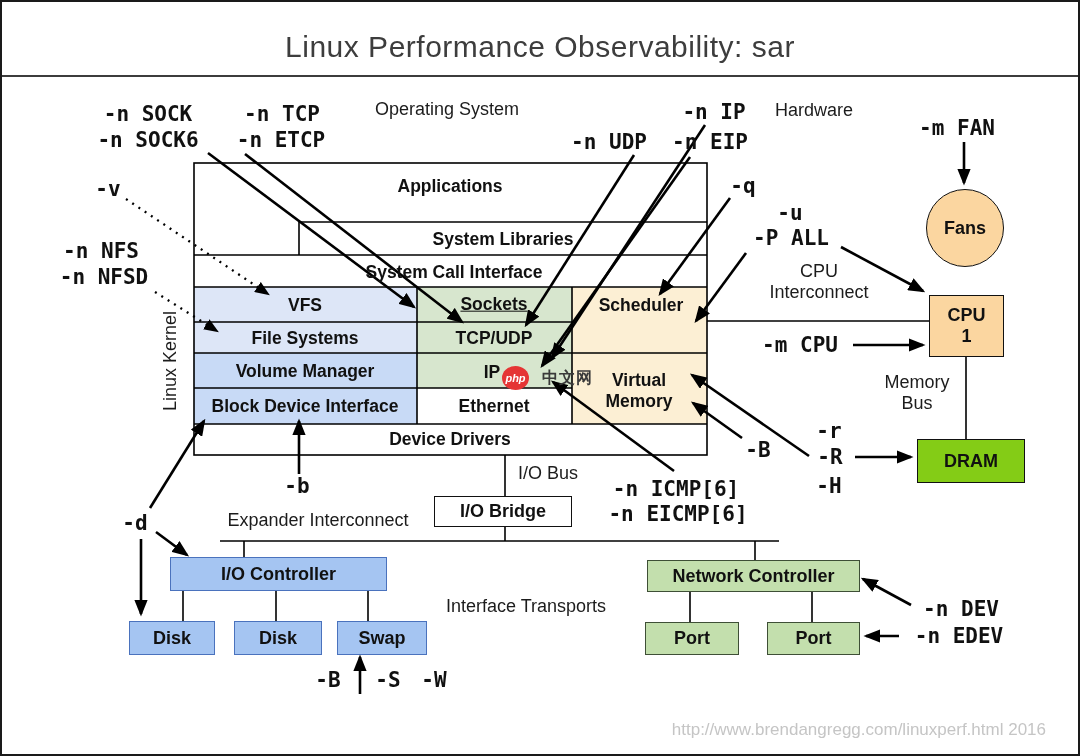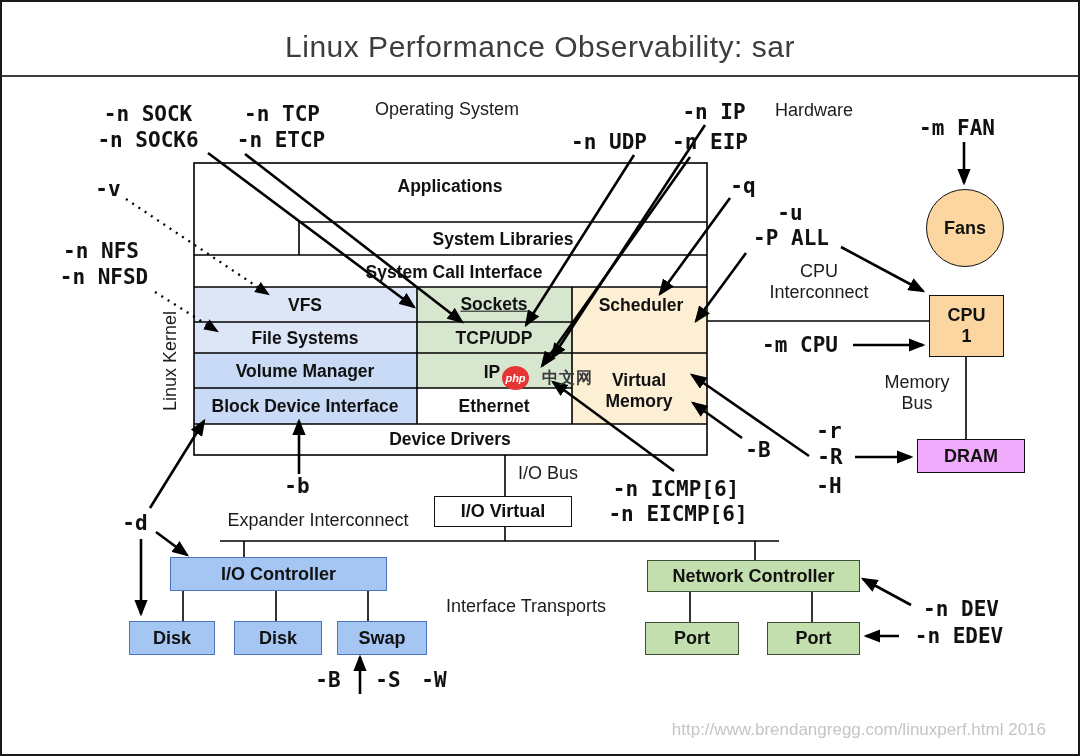--- a/index.html
+++ b/index.html
@@ -114,24 +114,24 @@
       <line x1="124" y1="197" x2="266" y2="292"></line>
       <line x1="153" y1="290" x2="215" y2="329"></line>
     </g>
   </svg>
 
   <div class="hwbox circle" style="left: 924px; top: 187px; width: 78px; height: 78px; background: rgb(251, 214, 160);">
     <span>Fans</span></div>
   <div class="hwbox" style="left: 927px; top: 293px; width: 75px; height: 62px; background: rgb(251, 214, 160);">
     <span>CPU
 1</span></div>
-  <div class="hwbox" style="left: 915px; top: 437px; width: 108px; height: 34px; background: #f0abfc; text-align: center;">
+  <div class="hwbox" style="left: 915px; top: 437px; width: 108px; height: 44px; background: #84cc16; text-align: center;">
     <span>DRAM</span></div>
   <div class="hwbox" style="left:432px;top:494px;width:138px;height:31px;background:#fff;">
-    <span>I/O Virtual</span></div>
+    <span>I/O Bridge</span></div>
   <div class="hwbox blue" style="left: 168px; top: 555px; width: 217px; height: 34px; background: rgb(165, 197, 242);">
     <span>I/O Controller</span></div>
   <div class="hwbox blue" style="left: 127px; top: 619px; width: 86px; height: 34px; background: rgb(165, 197, 242);">
     <span>Disk</span></div>
   <div class="hwbox blue" style="left: 232px; top: 619px; width: 88px; height: 34px; background: rgb(165, 197, 242);">
     <span>Disk</span></div>
   <div class="hwbox blue" style="left: 335px; top: 619px; width: 90px; height: 34px; background: rgb(165, 197, 242);">
     <span>Swap</span></div>
   <div class="hwbox green" style="left: 645px; top: 558px; width: 213px; height: 32px; background: rgb(195, 223, 173);">
     <span>Network Controller</span></div>

